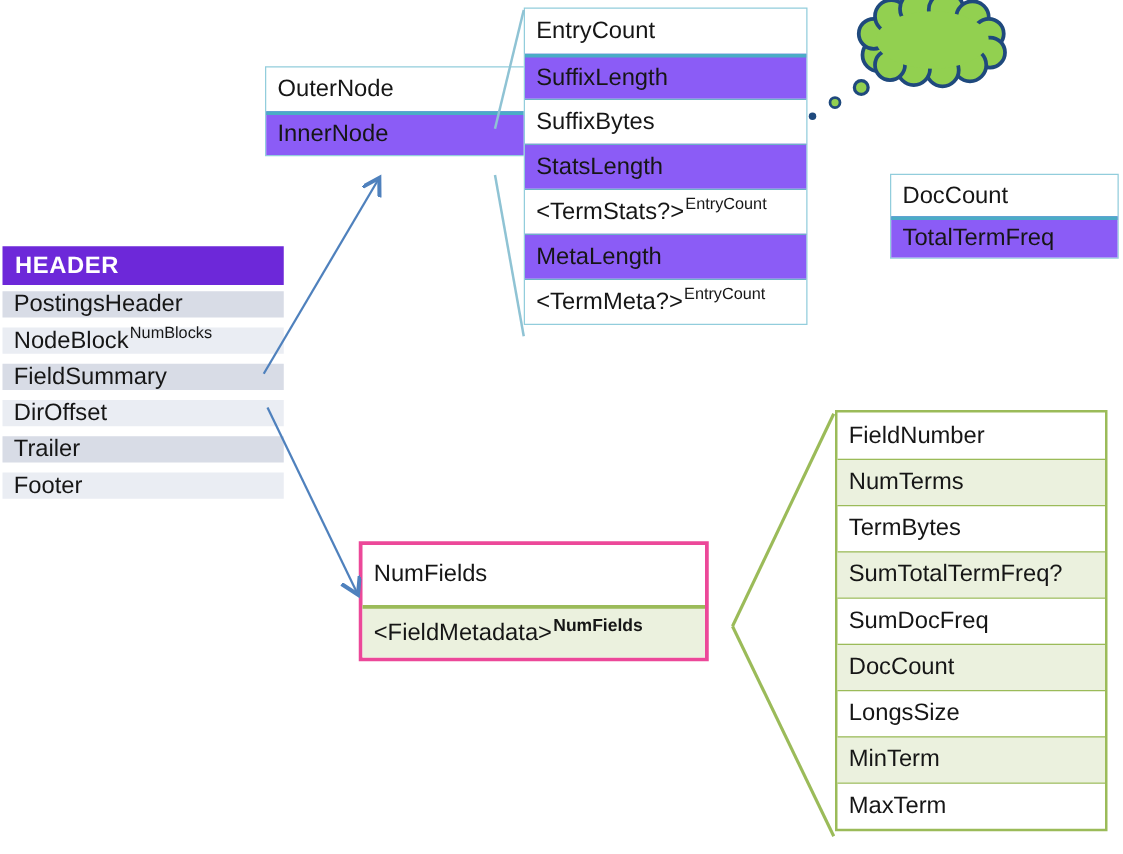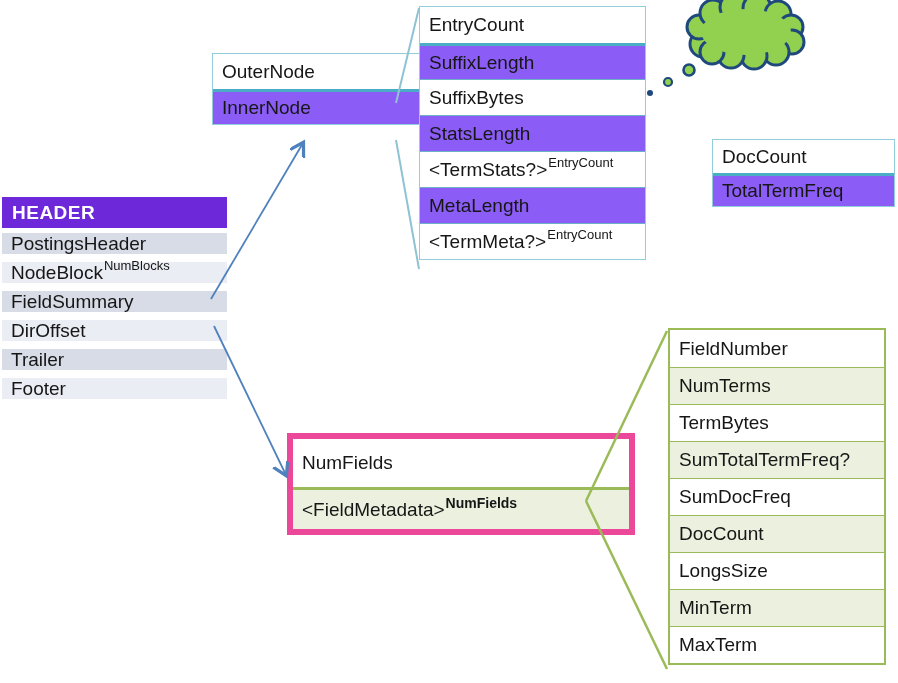--- a/index.html
+++ b/index.html
@@ -34,21 +34,21 @@
   .blue .row.bb{background:#8b5cf6;}
 
   .outer-tbl{left:212px;top:53px;width:214px;}
   .outer-tbl .row{height:35px;}
   .entry-tbl{left:419px;top:6px;width:227px;}
   .entry-tbl .row{height:36px;}
   .docfreq-tbl{left:712px;top:139px;width:183px;}
   .docfreq-tbl .row{height:33px;}
 
   
-  .numfields-tbl{left:287px;top:433px;width:348px;border:6px solid #ec4899;}
+  .numfields-tbl{left:287px;top:433px;width:280px;border:3px solid #ec4899;}
   .numfields-tbl .row:first-child{height:48px;}
   .numfields-tbl .row+.row{border-top:3px solid #9BBB59;height:42px;}
   .gb{background:#EBF1DE;}
   .fieldmeta-tbl{left:668px;top:328px;width:218px;border:2px solid #9BBB59;}
   .fieldmeta-tbl .row{height:37px;}
   .fieldmeta-tbl .row+.row{border-top:1px solid #9BBB59;}
 
   
   .overlay{position:absolute;left:0;top:0;z-index:5;pointer-events:none;}
 

